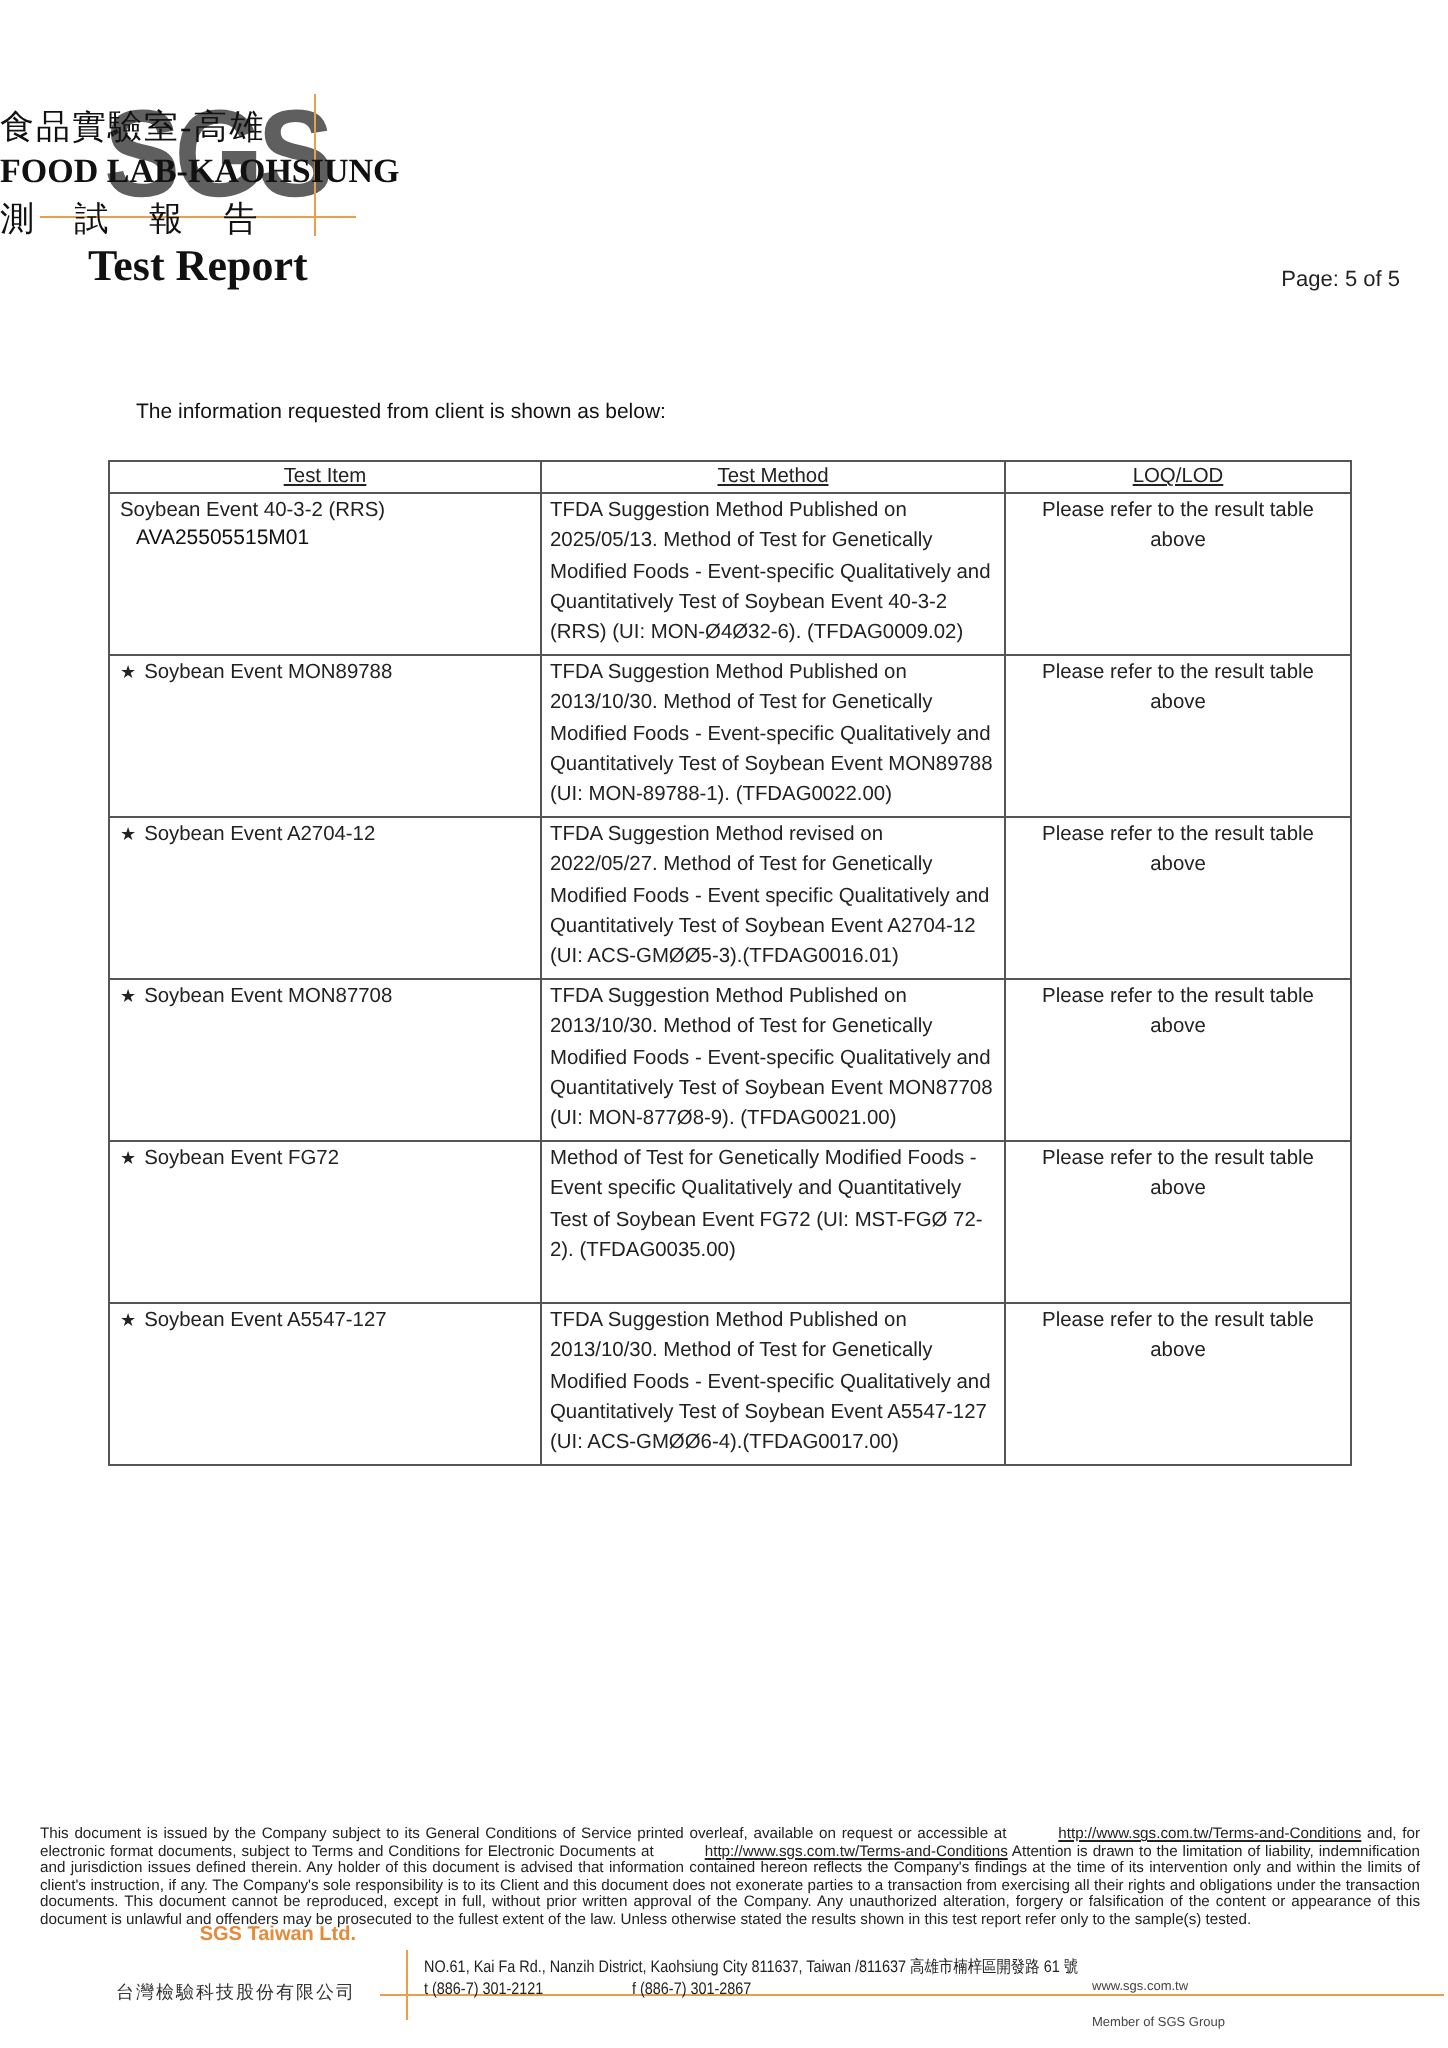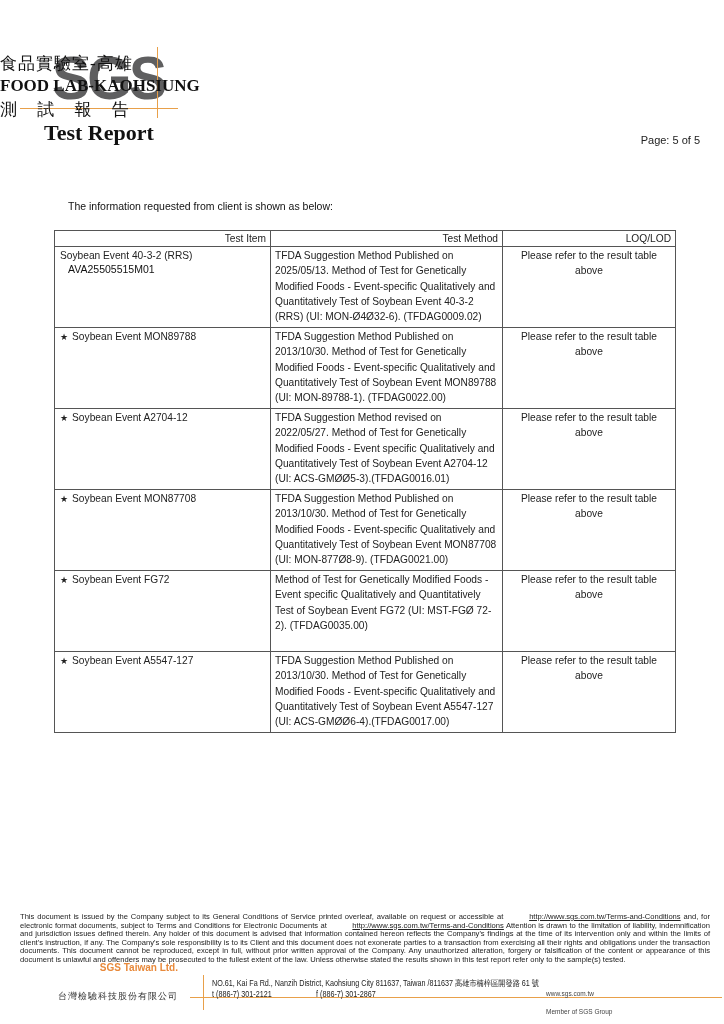--- a/index.html
+++ b/index.html
@@ -18,21 +18,21 @@
   #hdr-cn2 { top:98px; font-size:17px; letter-spacing:8px; }
   #hdr-report { top:120px; font-size:22px; font-weight:bold;padding-left:44px; }
   #page-num { right:24px; top:134px; font-size:11px; color:#222;padding-left:28px; }
 
   #intro { left:68px; top:200px; font-size:10.5px; color:#111; }
   #report-no { left:68px; top:217px; font-size:10.5px; color:#111;margin-top:46px; }
 
   
   #tbl { left:54px; top:230px; width:622px; border-collapse:collapse; font-size:10.2px; line-height:15.2px; color:#222; }
   #tbl td, #tbl th { border:1px solid #555; vertical-align:top; padding:1px 4px; }
-  #tbl th { font-weight:normal; text-align:right; height:13px; padding:0 4px; }
+  #tbl th { font-weight:normal; text-align:center; height:13px; padding:0 4px;text-decoration:underline; }
   #tbl td.c1 { width:206px; padding-left:5px; }
   #tbl td.c2 { width:223px; }
   #tbl td.c3 { text-align:center; }
   #tbl tr.tall td { height:78px; }
   #tbl tr.short td { height:13px; padding-top:0; padding-bottom:0; }
   .star { font-size:9px; margin-right:4px; }
 
   
   #disclaimer { left:20px; top:913px; width:690px; font-size:7.6px; line-height:8.6px; color:#222; text-align:justify; }
   #disclaimer a { color:#222; text-decoration:underline;padding-left:23px; }

